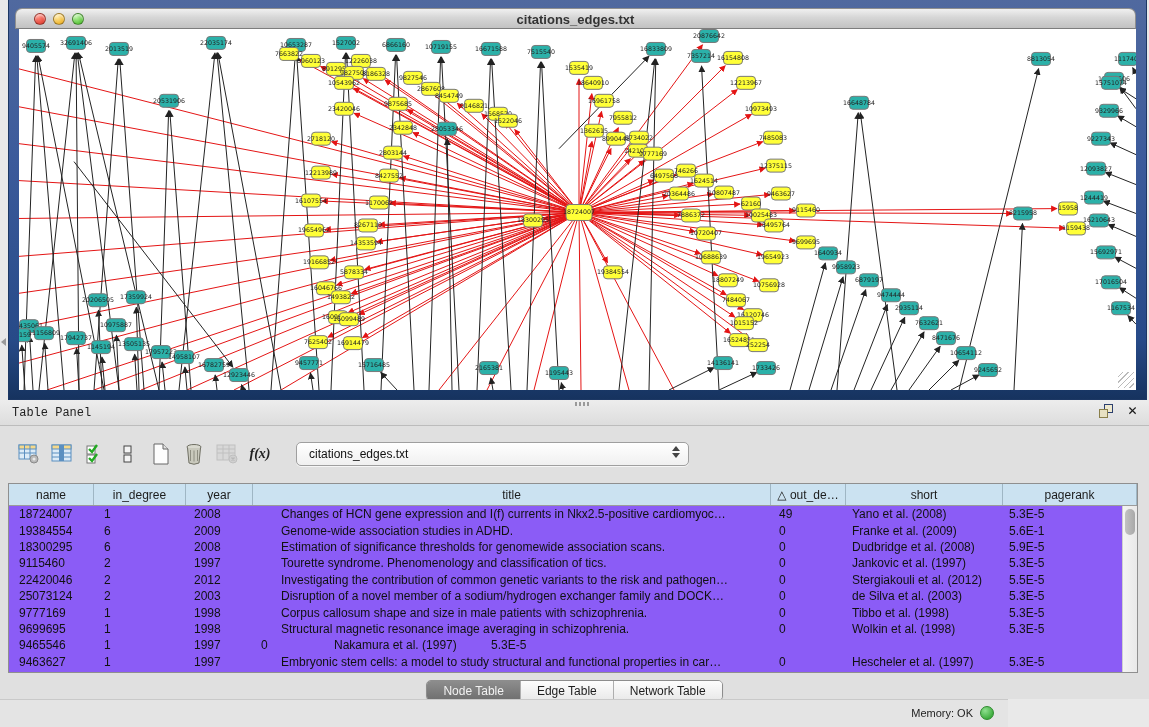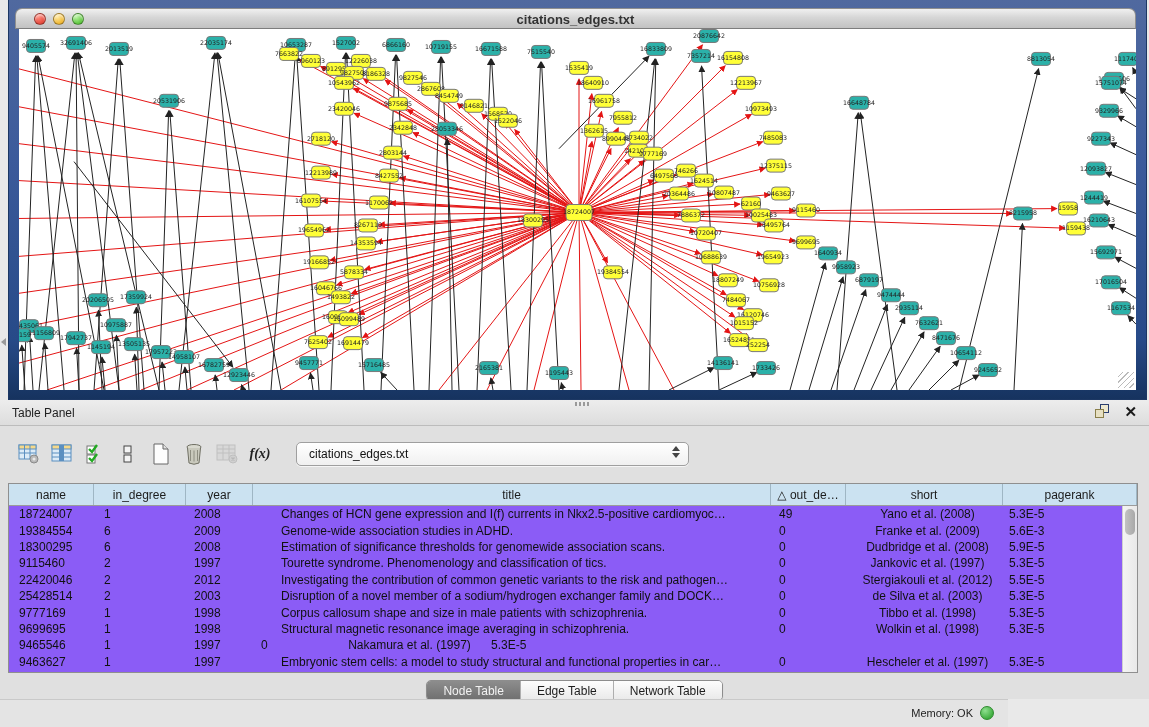--- a/index.html
+++ b/index.html
@@ -28,21 +28,21 @@
   .resize-grip { position:absolute; right:2px; bottom:2px; width:16px; height:16px;
     background:repeating-linear-gradient(135deg, transparent 0 3px, #aaa 3px 4px); opacity:.8; }
   .west-arrow { position:absolute; left:1px; top:338px; width:0; height:0;
     border-top:4px solid transparent; border-bottom:4px solid transparent;
     border-right:5px solid #9a9a9a; }
 
   
   .south { position:absolute; left:0; top:400px; width:1149px; height:299px;
     background:#e0e0e0; }
   .panel-header { position:relative; height:26px;
-    background:linear-gradient(180deg,#ededed,#dddddd); border-bottom:1px solid #bcbcbc; }
+    background:linear-gradient(180deg,#ededed,#dddddd); border-bottom:1px solid #bcbcbc;font-family:Liberation Mono, monospace; }
   .panel-header .ph-title { position:absolute; left:12px; top:6px; font-size:12px; color:#222; }
   .ph-icons { position:absolute; right:12px; top:4px; display:flex; gap:14px; align-items:center; }
   .float-ico { width:15px; height:15px; position:relative; }
   .float-ico .sq1 { position:absolute; left:5px; top:0; width:9px; height:9px;
     border:1px solid #2c3f6e; background:#efe9cf; }
   .float-ico .sq2 { position:absolute; left:0; top:5px; width:9px; height:9px;
     border:1px solid #8a7f4a; background:#e7e0c2; }
   .close-x { font-size:15px; font-weight:bold; color:#1a1a1a; line-height:15px; cursor:default; }
   .grip { position:absolute; left:50%; top:2px; width:14px; height:4px;
     background:repeating-linear-gradient(90deg,#9a9a9a 0 2px, transparent 2px 4px); }
@@ -70,21 +70,21 @@
   .th { display:flex; align-items:center; justify-content:center; font-size:12px; color:#1c1c1c;
     border-right:1px solid #9fb6c4; overflow:hidden; white-space:nowrap; }
   .tbody { position:absolute; left:0; top:22px; right:15px; bottom:0; overflow:hidden; }
   .tr { display:flex; height:16.4px; align-items:center; }
   .td { font-size:12px; color:#111; overflow:hidden; white-space:nowrap; }
   .col-0 { width:85px;  padding-left:10px; }
   .col-1 { width:92px;  padding-left:10px; }
   .col-2 { width:67px;  padding-left:8px;  }
   .col-3 { width:518px; padding-left:28px; }
   .col-4 { width:75px;  padding-left:8px;  }
-  .col-5 { width:157px; padding-left:6px;text-align:center;  }
+  .col-5 { width:157px; padding-left:6px;  }
   .col-6 { flex:1;      padding-left:6px;  }
   .th.col-0,.th.col-1,.th.col-2,.th.col-3,.th.col-4,.th.col-5,.th.col-6 { padding-left:0; }
   .vscroll { position:absolute; right:0; top:22px; bottom:0; width:15px;
     background:linear-gradient(90deg,#f4f4f4,#e9e9e9); border-left:1px solid #cfcfcf; }
   .vthumb { position:absolute; left:2px; top:3px; width:10px; height:26px;
     background:linear-gradient(90deg,#c2c2c2,#a8a8a8); border-radius:6px; }
 
   
   .tabs-row { position:absolute; left:0; top:280px; width:100%; display:flex; justify-content:center; }
   .seg { display:flex; border:1px solid #8d8d8d; border-radius:5px; overflow:hidden; height:21px;
@@ -930,21 +930,21 @@
           <div class="td col-5">Yano et al. (2008)</div>
           <div class="td col-6">5.3E-5</div>
         </div>
         <div class="tr">
           <div class="td col-0">19384554</div>
           <div class="td col-1">6</div>
           <div class="td col-2">2009</div>
           <div class="td col-3">Genome-wide association studies in ADHD.</div>
           <div class="td col-4">0</div>
           <div class="td col-5">Franke et al. (2009)</div>
-          <div class="td col-6">5.6E-3</div>
+          <div class="td col-6">5.6E-1</div>
         </div>
         <div class="tr">
           <div class="td col-0">18300295</div>
           <div class="td col-1">6</div>
           <div class="td col-2">2008</div>
           <div class="td col-3">Estimation of significance thresholds for genomewide association scans.</div>
           <div class="td col-4">0</div>
           <div class="td col-5">Dudbridge et al. (2008)</div>
           <div class="td col-6">5.9E-5</div>
         </div>
@@ -960,21 +960,21 @@
         <div class="tr">
           <div class="td col-0">22420046</div>
           <div class="td col-1">2</div>
           <div class="td col-2">2012</div>
           <div class="td col-3">Investigating the contribution of common genetic variants to the risk and pathogen…</div>
           <div class="td col-4">0</div>
           <div class="td col-5">Stergiakouli et al. (2012)</div>
           <div class="td col-6">5.5E-5</div>
         </div>
         <div class="tr">
-          <div class="td col-0">25428514</div>
+          <div class="td col-0">25073124</div>
           <div class="td col-1">2</div>
           <div class="td col-2">2003</div>
           <div class="td col-3">Disruption of a novel member of a sodium/hydrogen exchanger family and DOCK…</div>
           <div class="td col-4">0</div>
           <div class="td col-5">de Silva et al. (2003)</div>
           <div class="td col-6">5.3E-5</div>
         </div>
         <div class="tr">
           <div class="td col-0">9777169</div>
           <div class="td col-1">1</div>

